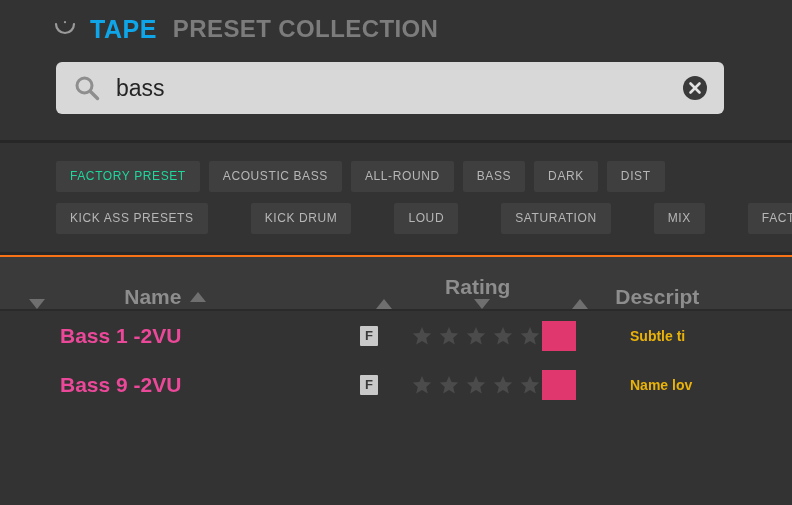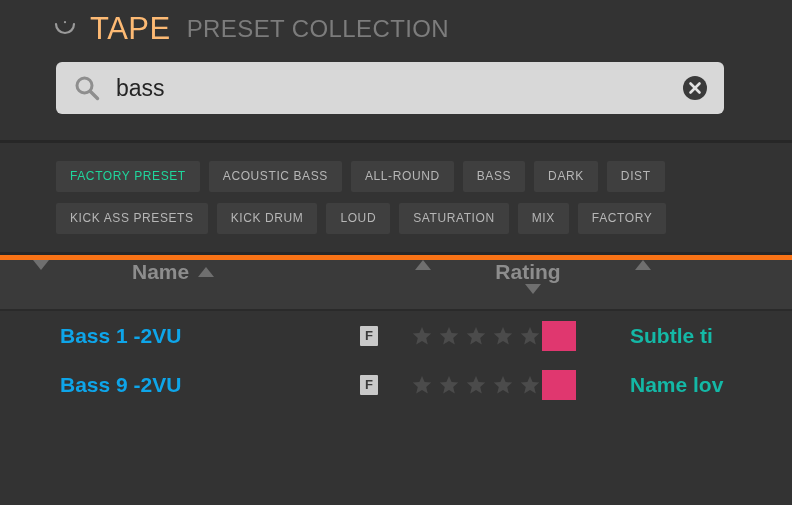--- a/index.html
+++ b/index.html
@@ -32,29 +32,29 @@
     box-sizing: border-box;
   }
   .brand-icon {
     width: 26px;
     height: 26px;
     margin-right: 12px;
     display: block;
     flex: 0 0 auto;
   }
   .brand-name {
-    font-size: 31px;
-    font-weight: normal;
-    color: #fdba74;
+    font-size: 25px;
+    font-weight: bold;
+    color: #0ea5e9;
     letter-spacing: 0.5px;
     white-space: nowrap;
   }
   .brand-sub {
     font-size: 24px;
-    font-weight: normal;
+    font-weight: bold;
     color: #7c7c7c;
     letter-spacing: 0.4px;
     margin-left: 16px;
     white-space: nowrap;
   }
 
   
   .search-region {
     padding: 4px 0 26px 0;
   }
@@ -108,45 +108,45 @@
   .tags-region {
     padding: 18px 0 18px 56px;
     background: #333333;
   }
   .tag-row {
     display: flex;
     flex-wrap: nowrap;
     white-space: nowrap;
     margin-bottom: 11px;
   }
-  .tag-row:last-child { margin-bottom: 0; }
+  .tag-row:last-child { margin-bottom: 0; gap: 34px; }
   .tag {
     background: #3f3f3f;
     color: #b6b6b6;
     font-size: 12px;
     font-weight: normal;
     letter-spacing: 0.6px;
     padding: 9px 14px 10px 14px;
     margin-right: 9px;
     border-radius: 2px;
     flex: 0 0 auto;
     cursor: pointer;
     line-height: 1;
   }
   .tag.selected {
     color: #1fd69c;
   }
 
   
   .table-head {
     display: flex;
-    align-items: flex-start;
+    align-items: flex-end;
     height: 56px;
     background: #3a3a3a;
-    border-top: 5px solid #f97316;
+    border-top: 2px solid #f97316;
     border-bottom: 2px solid #2a2a2a;
     box-sizing: border-box;
   }
   .th {
     color: #8d8d8d;
     font-size: 21px;
     font-weight: bold;
     display: flex;
     align-items: center;
     box-sizing: border-box;
@@ -180,21 +180,21 @@
   .row {
     display: flex;
     align-items: center;
     height: 49px;
     cursor: pointer;
   }
   .cell { display: flex; align-items: center; box-sizing: border-box; overflow: hidden; }
   .c-gap    { width: 60px; }
   .c-name   { width: 300px; }
   .c-name .nm {
-    color: #0ea5e9;
+    color: #ec4899;
     font-size: 21px;
     font-weight: bold;
     white-space: nowrap;
   }
   .c-flag   { width: 52px; justify-content: flex-start; }
   .flag-badge {
     display: inline-block;
     background: #c9c9c9;
     color: #3a3a3a;
     font-size: 13px;
@@ -207,22 +207,22 @@
   .stars { display: flex; align-items: center; }
   .star { width: 20px; height: 20px; margin-right: 7px; display: block; }
   .c-swatch { width: 88px; justify-content: flex-start; }
   .swatch {
     width: 34px;
     height: 30px;
     display: block;
   }
   .c-desc   { width: 160px; }
   .c-desc .ds {
-    color: #14b8a6;
-    font-size: 21px;
+    color: #eab308;
+    font-size: 14px;
     font-weight: bold;
     white-space: nowrap;
   }
 </style>
 </head>
 <body>
 
 <div class="app">
 
   <div class="titlebar">
@@ -283,20 +283,21 @@
     <div class="th col-rsort">
       <span class="tri up"></span>
     </div>
     <div class="th col-rating">
       <span>Rating</span>
       <span class="tri down"></span>
     </div>
     <div class="th col-rsort">
       <span class="tri up"></span>
     </div>
+    <div class="th col-desc">Descript</div>
   </div>
 
   <div class="row">
     <div class="cell c-gap"></div>
     <div class="cell c-name">
       <span class="nm">Bass 1 -2VU</span>
     </div>
     <div class="cell c-flag">
       <span class="flag-badge">F</span>
     </div>

